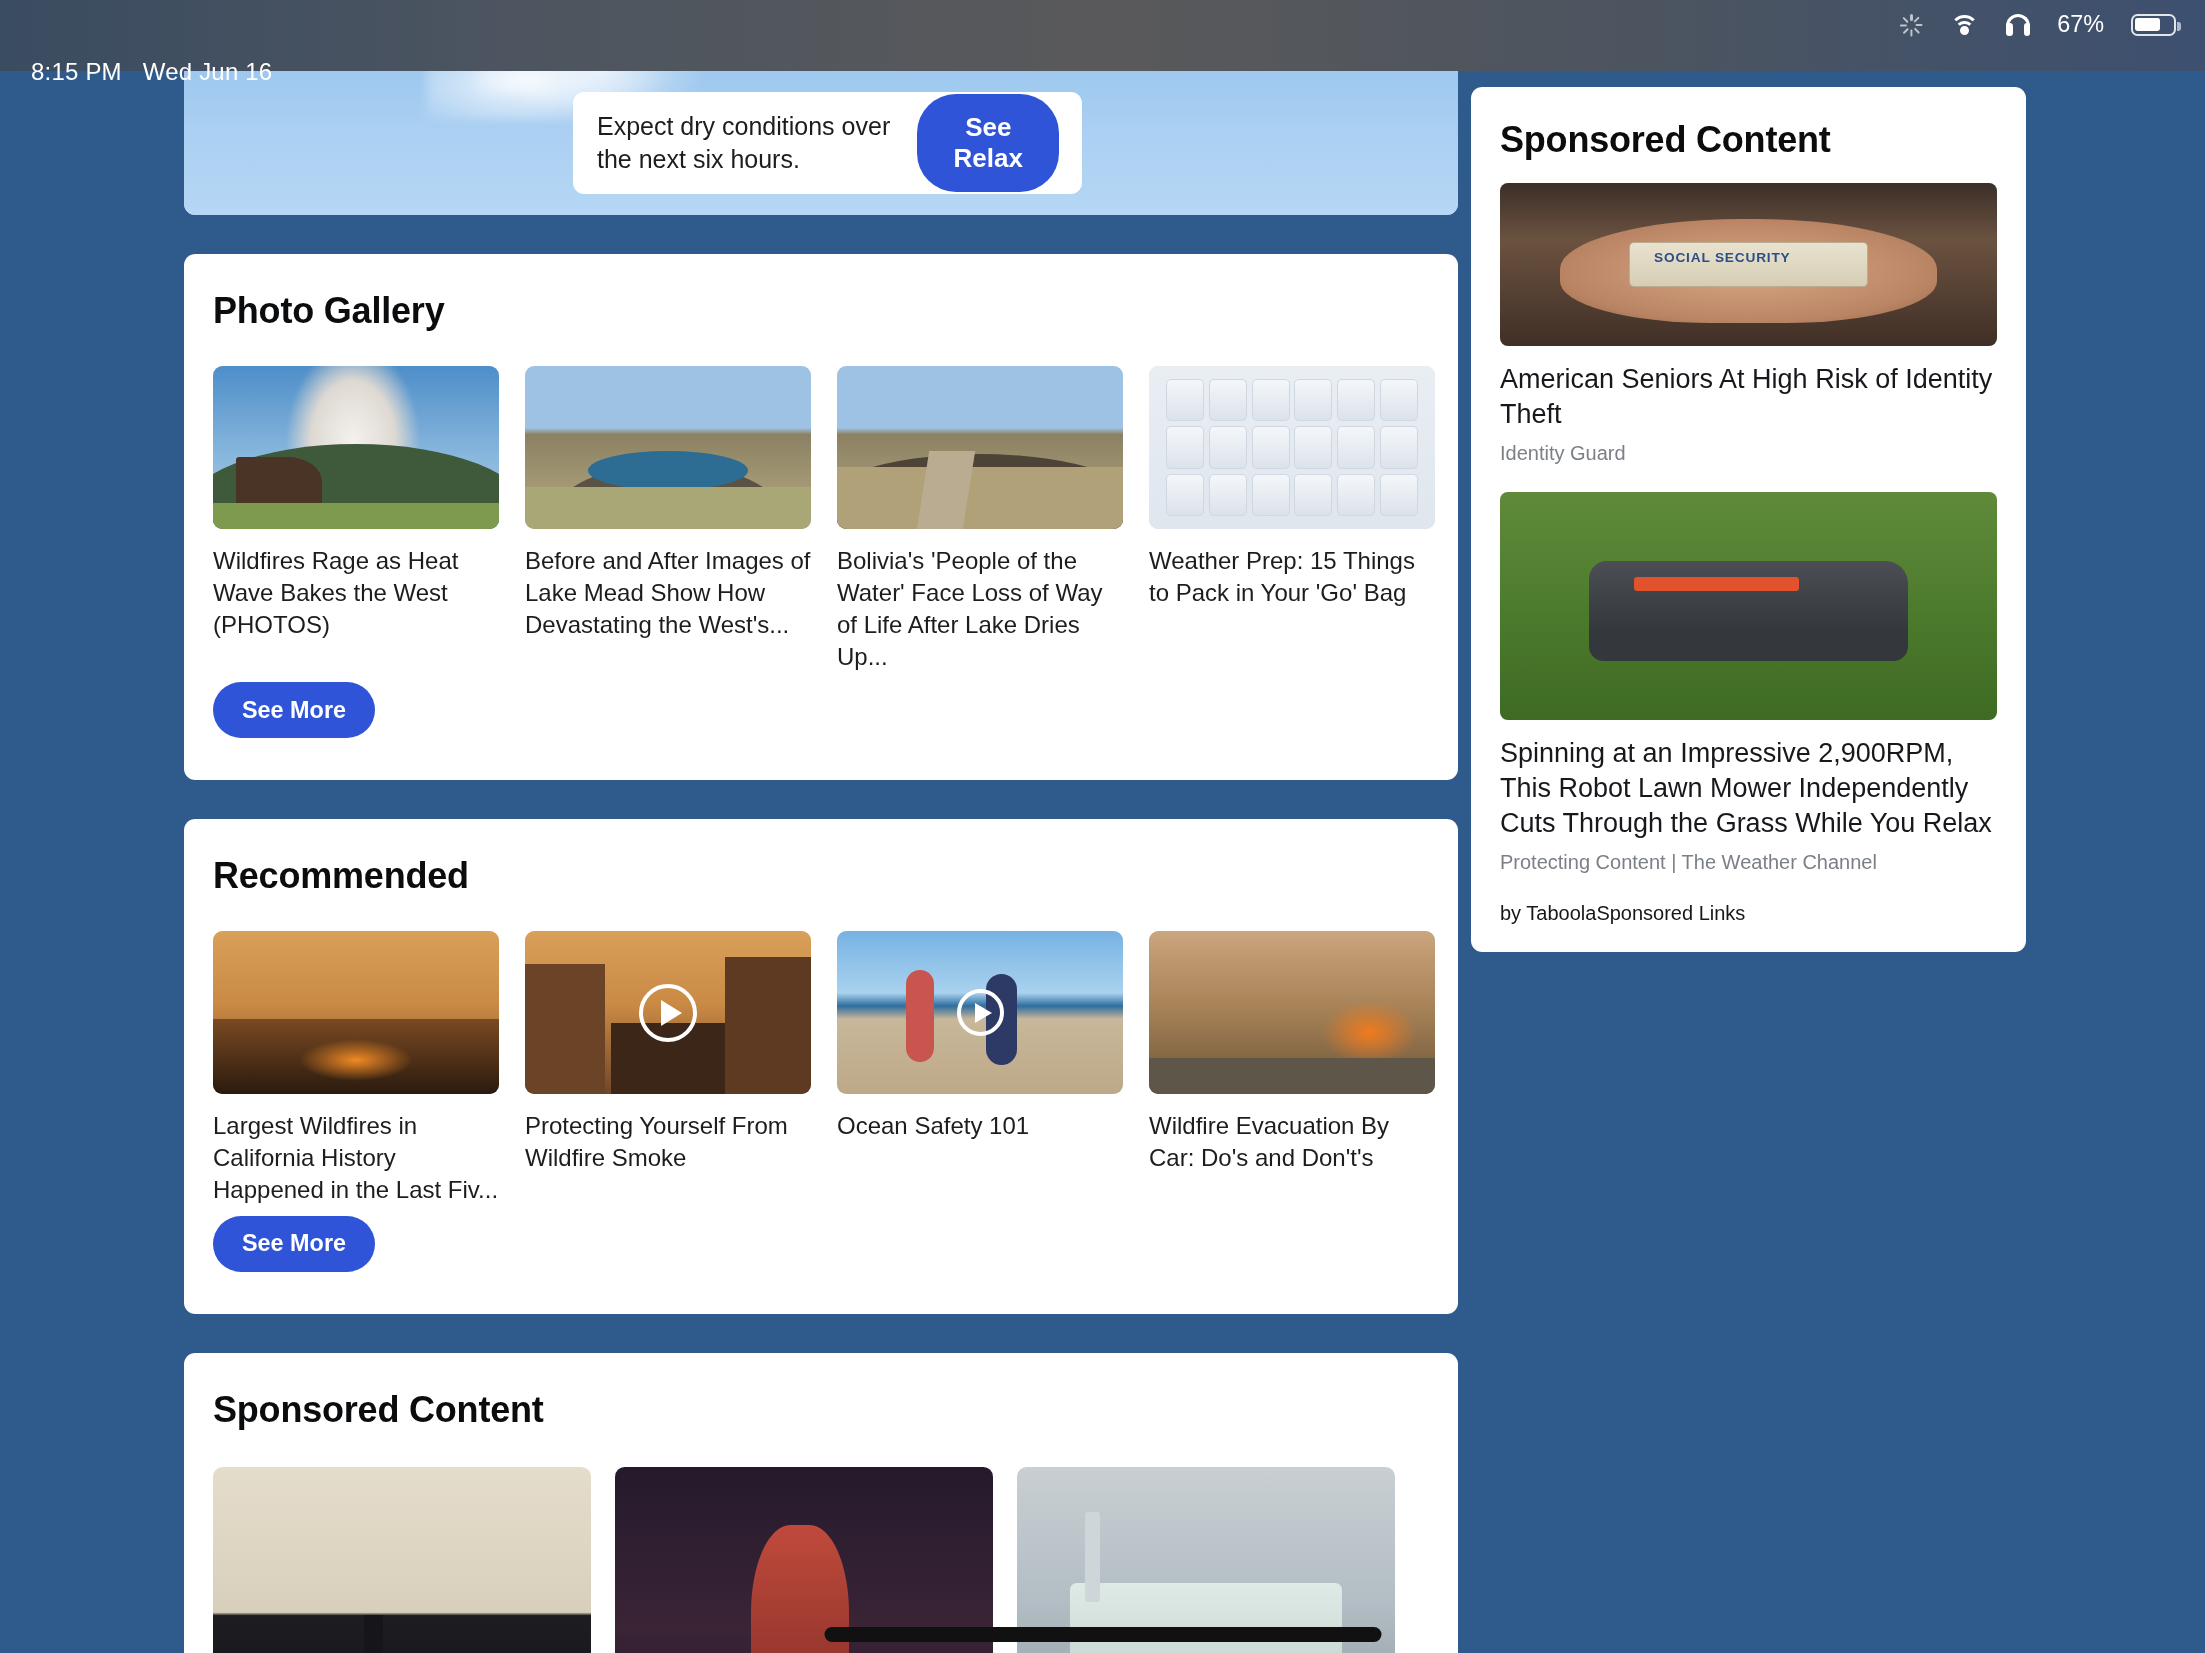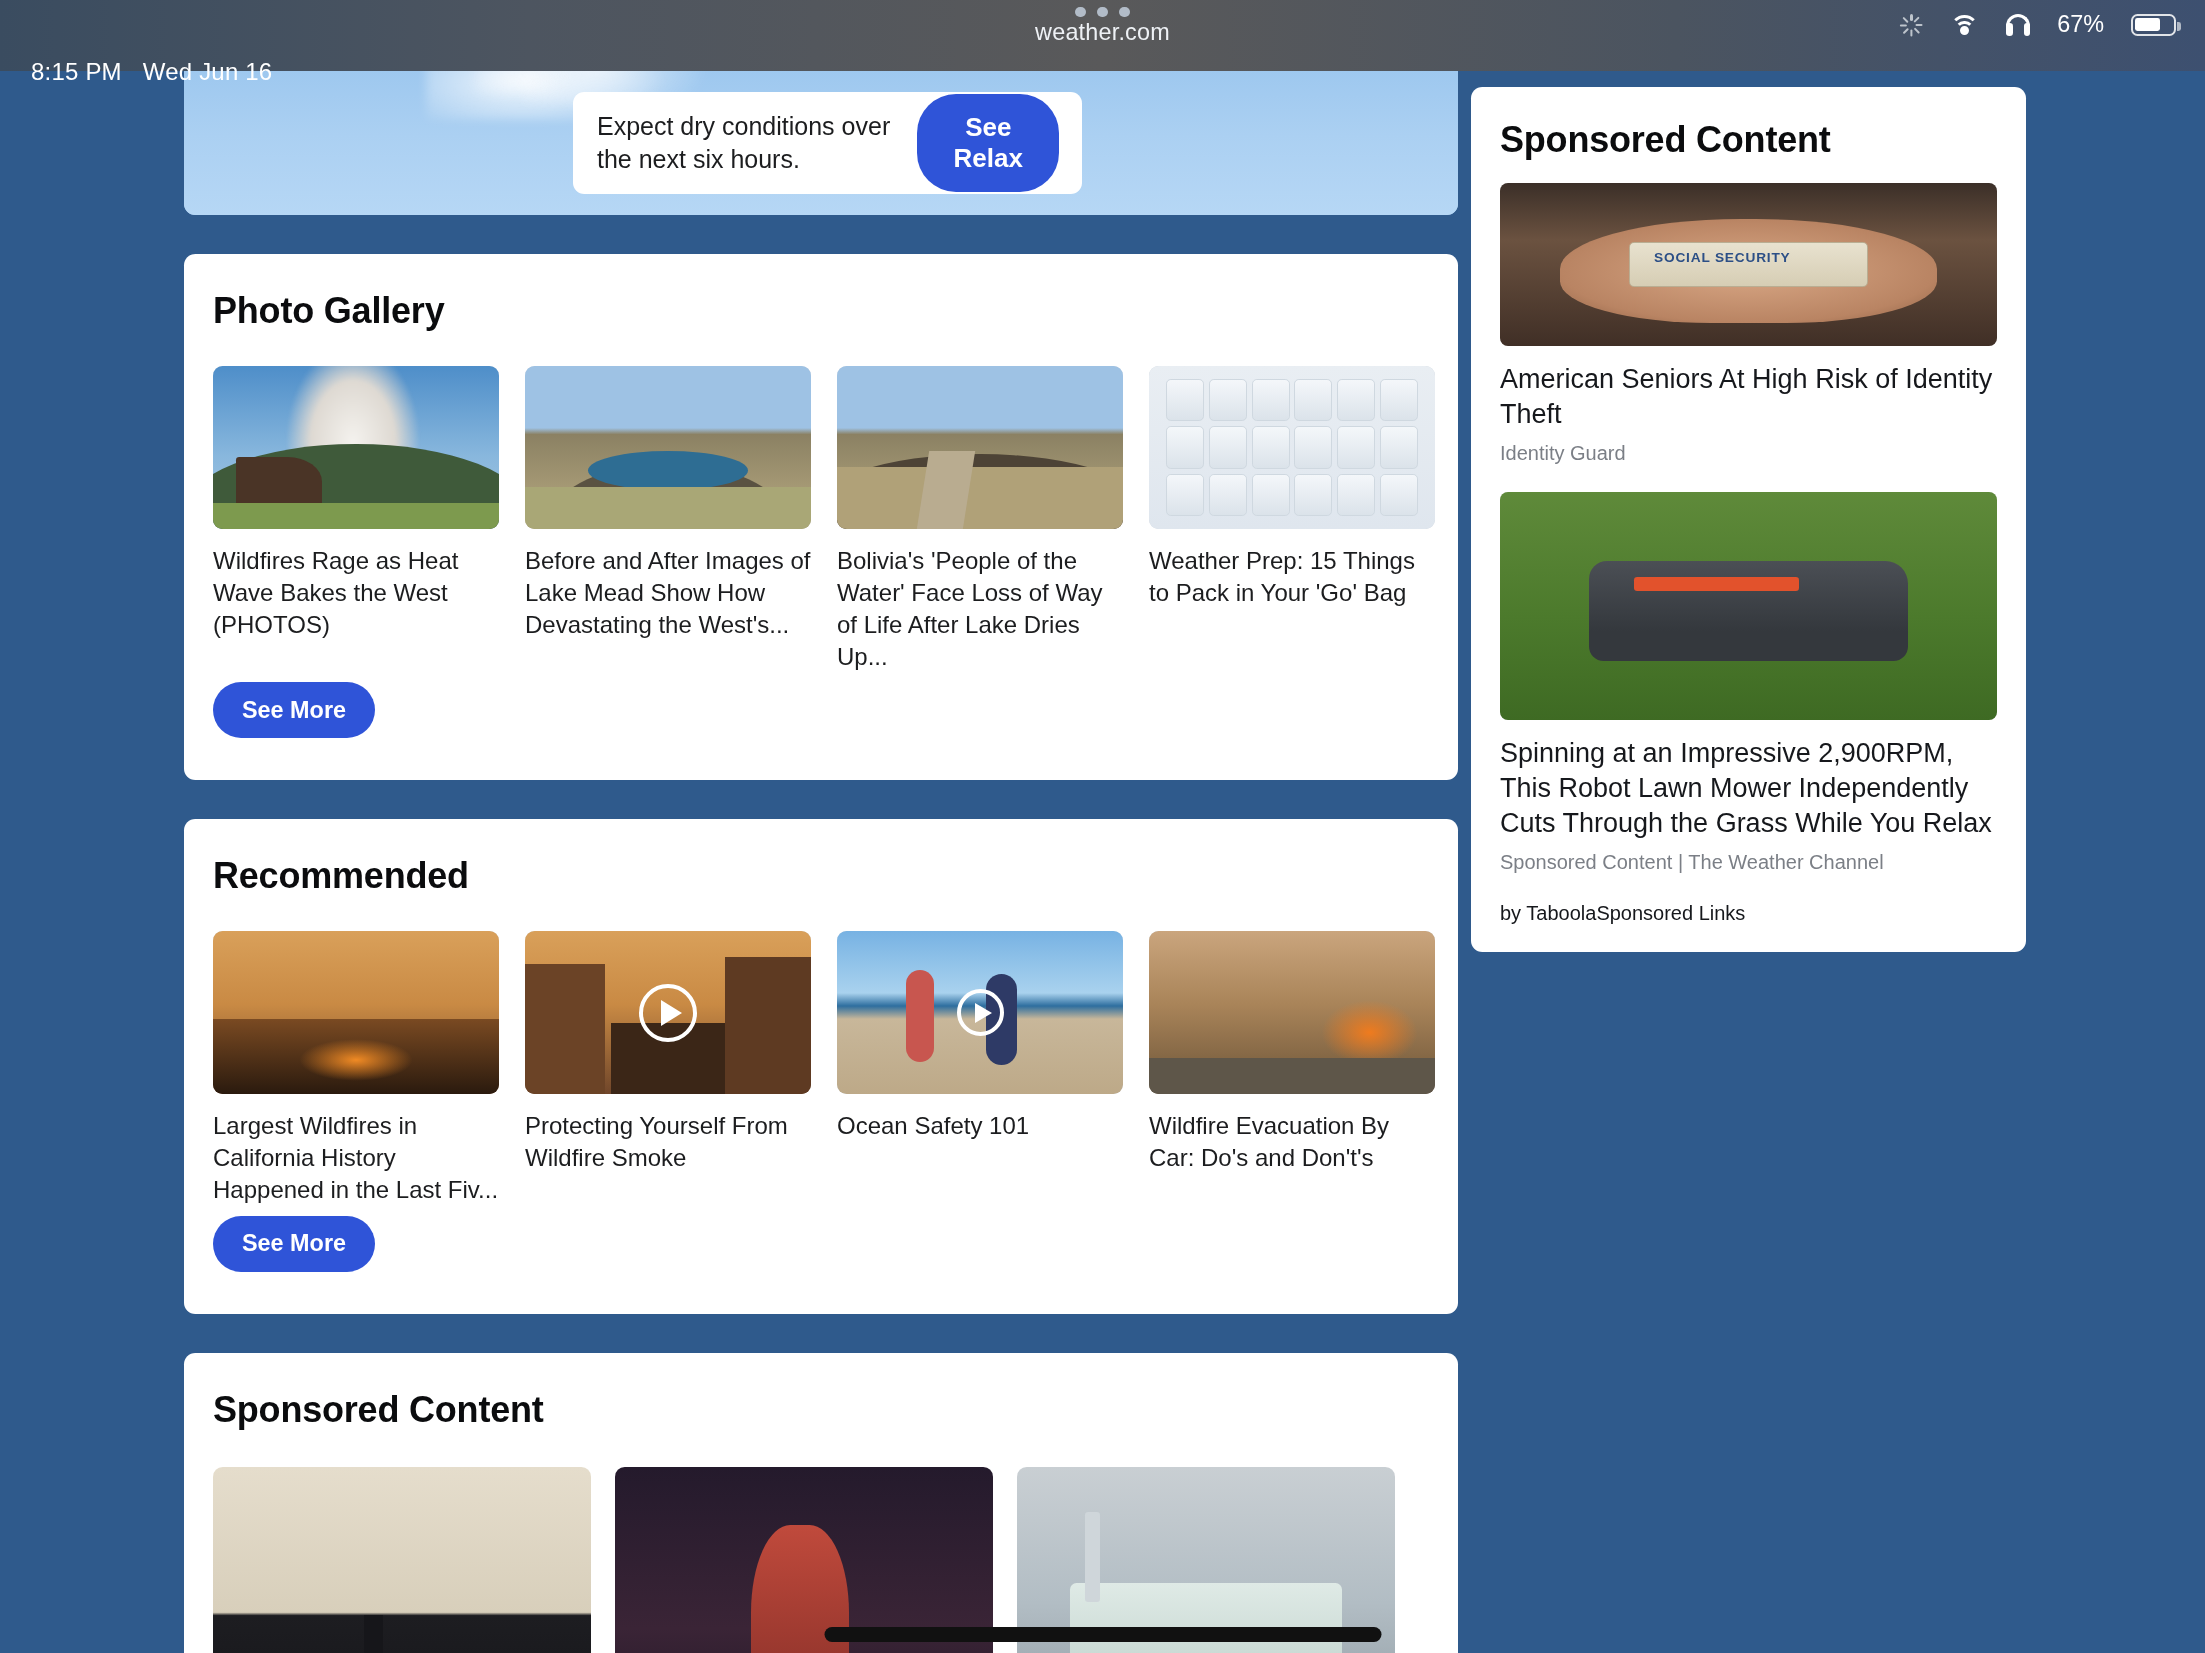--- a/index.html
+++ b/index.html
@@ -193,28 +193,20 @@
 </style>
 </head>
 <body>
 
 <div id="root">
 
   <div class="statusbar">
     <div class="sb-left">
       <span>8:15 PM</span>
       <span>Wed Jun 16</span>
-    </div>
-    <div class="sb-center">
-      <div class="sb-dots">
-        <i></i>
-          <i></i>
-          <i></i>
-      </div>
-      <div class="sb-url">weather.com</div>
     </div>
     <div class="sb-right">
       <span class="spinner-ic">
         <span style="transform:rotate(0deg)"></span>
           <span style="transform:rotate(45deg)"></span>
         <span style="transform:rotate(90deg)"></span>
           <span style="transform:rotate(135deg)"></span>
         <span style="transform:rotate(180deg)"></span>
           <span style="transform:rotate(225deg)"></span>
         <span style="transform:rotate(270deg)"></span>
@@ -422,21 +414,21 @@
             <div class="ad-title">American Seniors At High Risk of Identity Theft</div>
             <div class="ad-src">Identity Guard</div>
           </div>
 
           <div class="ad-block">
             <div class="ad-img" style="height:228px;">
               <div class="art grass"></div>
               <div class="mower"></div>
             </div>
             <div class="ad-title">Spinning at an Impressive 2,900RPM, This Robot Lawn Mower Independently Cuts Through the Grass While You Relax</div>
-            <div class="ad-src">Sponsored Content | The Weather Channel</div>
+            <div class="ad-src">Protecting Content | The Weather Channel</div>
           </div>
 
           <div class="ad-footer">by TaboolaSponsored Links</div>
         </div>
       </div>
 
     </div>
   </div>
 
   <div class="home-indicator"></div>

